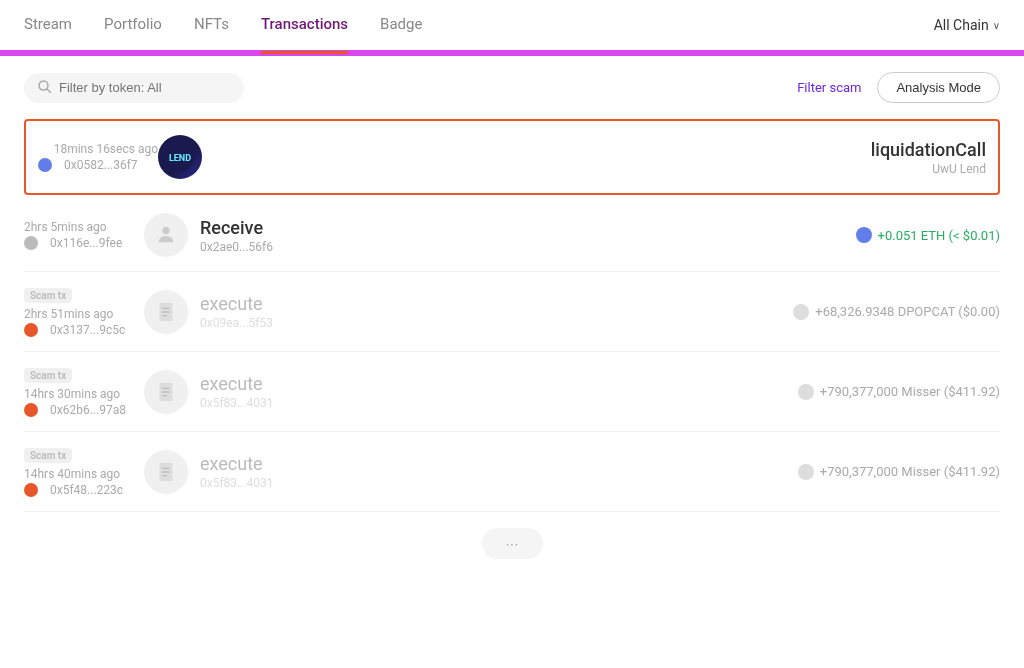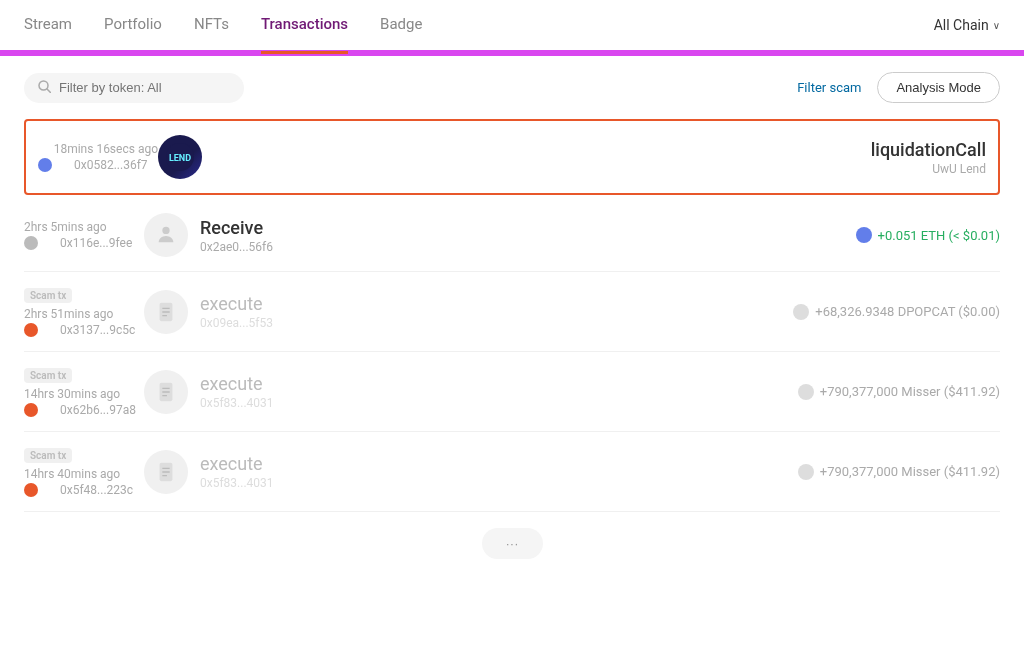--- a/index.html
+++ b/index.html
@@ -79,21 +79,21 @@
       color: #666;
       width: 100%;
     }
     .toolbar-right {
       display: flex;
       align-items: center;
       gap: 16px;
     }
     .filter-scam {
       font-size: 13px;
-      color: #0369a1;
+      color: #6d28d9;
       cursor: pointer;
       margin-left: 40px;
     }
     .analysis-mode-btn {
       border: 1.5px solid #ccc;
       background: #fff;
       border-radius: 20px;
       padding: 7px 18px;
       font-size: 13px;
       color: #333;
@@ -126,21 +126,21 @@
     .tx-time {
       font-size: 12px;
       color: #aaa;
       margin-bottom: 2px;
     }
     .tx-hash {
       font-size: 12px;
       color: #aaa;
       display: flex;
       align-items: center;
-      gap: 22px;
+      gap: 12px;
     }
     .tx-hash .chain-dot {
       width: 14px;
       height: 14px;
       border-radius: 50%;
       background: #627eea;
       display: inline-block;
       flex-shrink: 0;
     }
     .tx-hash .chain-dot.eth { background: #627eea; }

